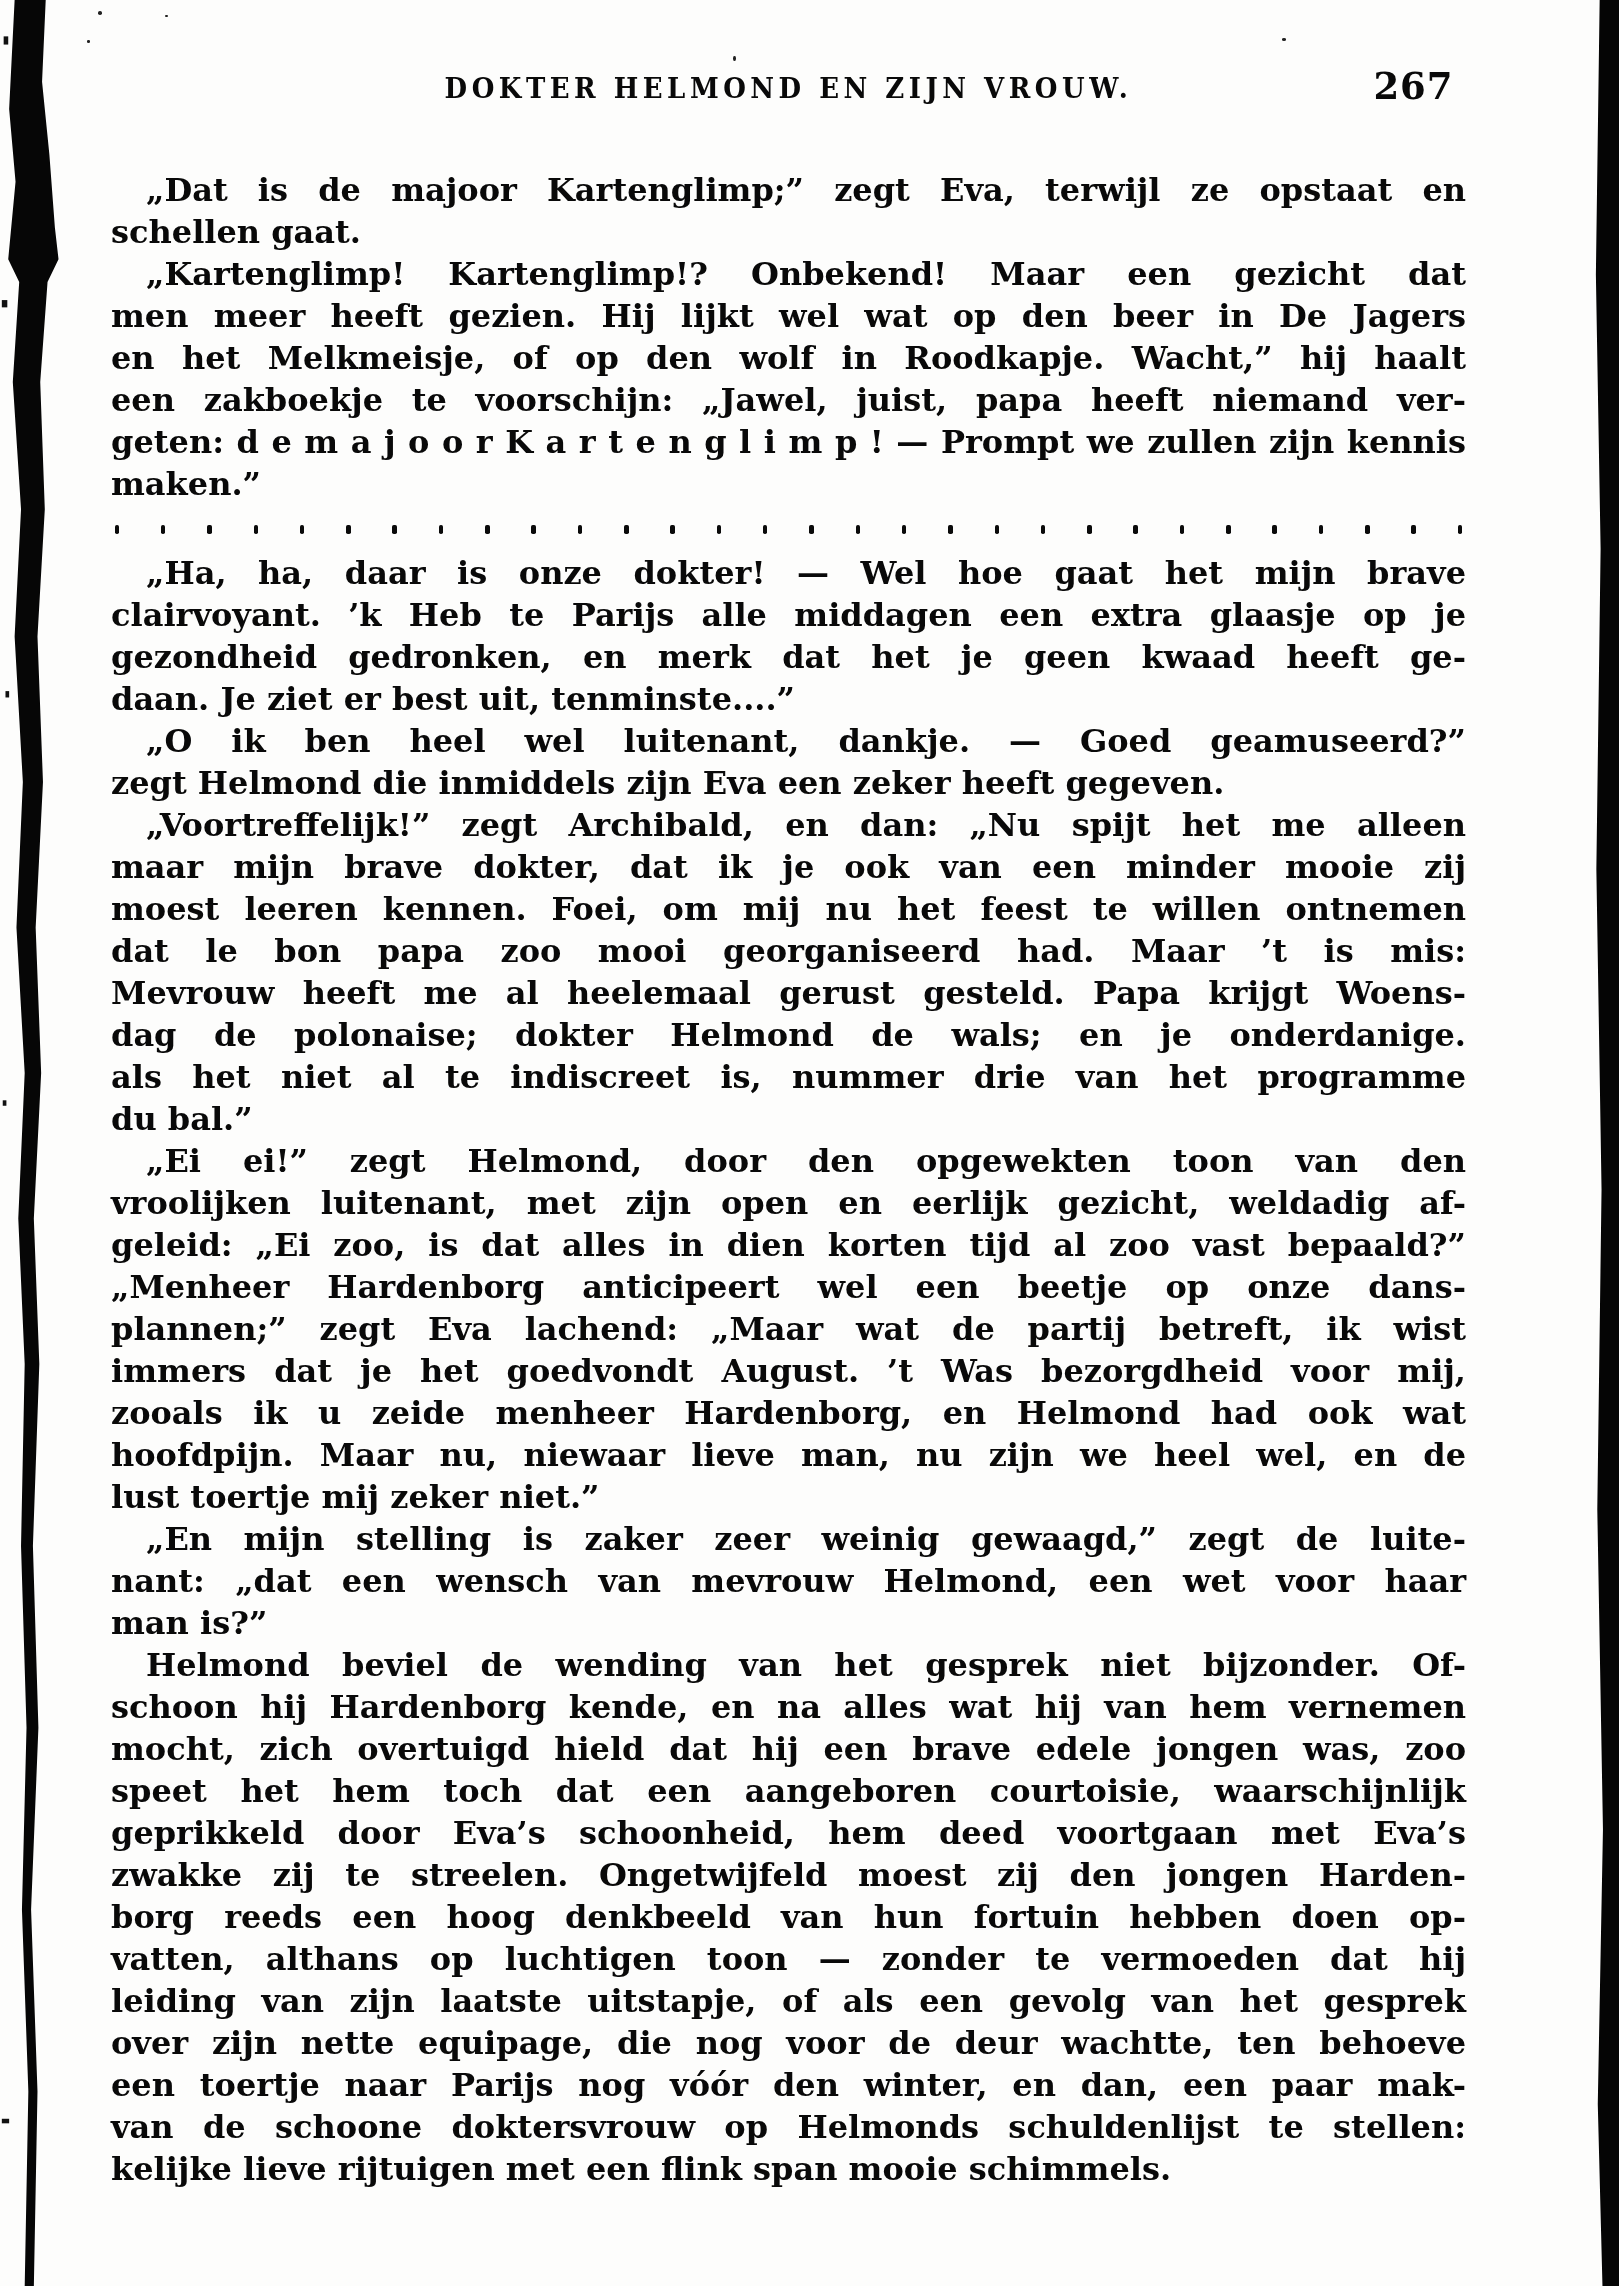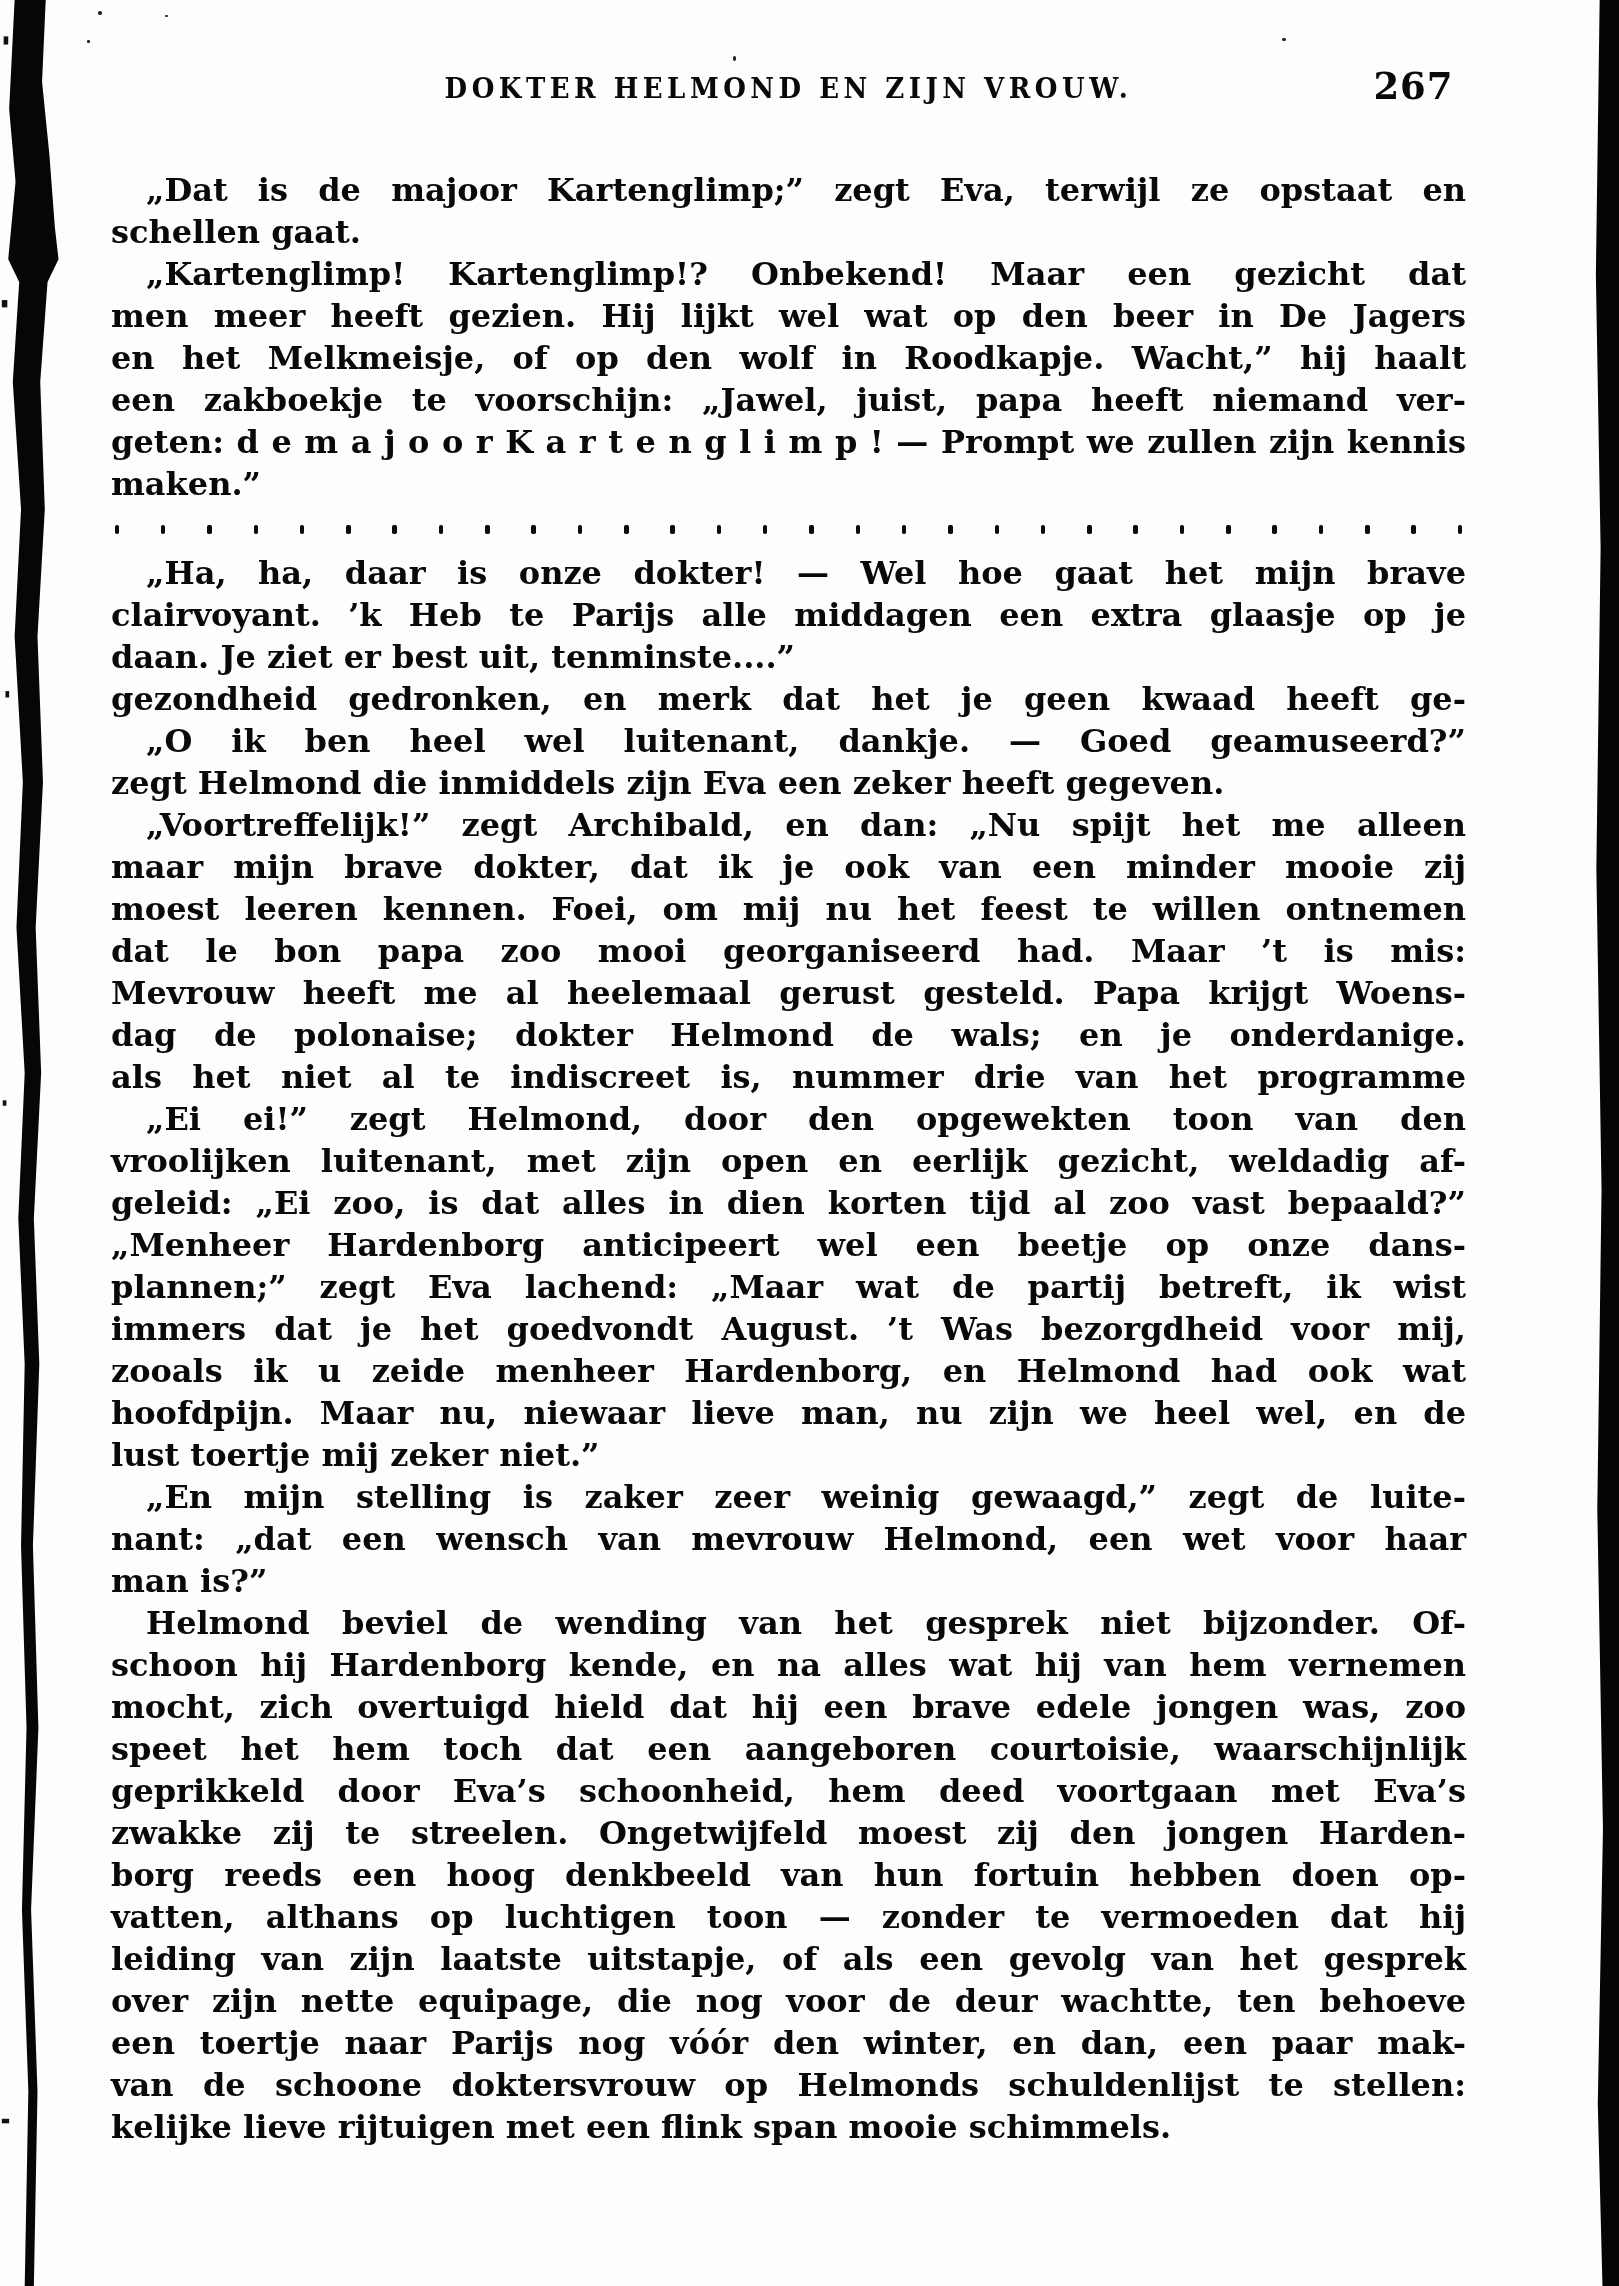--- a/index.html
+++ b/index.html
@@ -128,35 +128,36 @@
         <span class="dot"></span>
         <span class="dot"></span>
         <span class="dot"></span>
         <span class="dot"></span>
         <span class="dot"></span>
         <span class="dot"></span>
       </div>
       <div class="para">
         <div class="line first">„Ha, ha, daar is onze dokter! — Wel hoe gaat het mijn brave</div>
         <div class="line">clairvoyant. ’k Heb te Parijs alle middagen een extra glaasje op je</div>
+        <div class="line">gezondheid gedronken, en merk dat het je geen kwaad heeft ge-</div>
         <div class="line last">daan. Je ziet er best uit, tenminste....”</div>
-        <div class="line">gezondheid gedronken, en merk dat het je geen kwaad heeft ge-</div>
       </div>
       <div class="para">
         <div class="line first">„O ik ben heel wel luitenant, dankje. — Goed geamuseerd?”</div>
         <div class="line last">zegt Helmond die inmiddels zijn Eva een zeker heeft gegeven.</div>
       </div>
       <div class="para">
         <div class="line first">„Voortreffelijk!” zegt Archibald, en dan: „Nu spijt het me alleen</div>
         <div class="line">maar mijn brave dokter, dat ik je ook van een minder mooie zij</div>
         <div class="line">moest leeren kennen. Foei, om mij nu het feest te willen ontnemen</div>
         <div class="line">dat le bon papa zoo mooi georganiseerd had. Maar ’t is mis:</div>
         <div class="line">Mevrouw heeft me al heelemaal gerust gesteld. Papa krijgt Woens-</div>
         <div class="line">dag de polonaise; dokter Helmond de wals; en je onderdanige.</div>
         <div class="line">als het niet al te indiscreet is, nummer drie van het programme</div>
+        <div class="line last">du bal.”</div>
       </div>
       <div class="para">
         <div class="line first">„Ei ei!” zegt Helmond, door den opgewekten toon van den</div>
         <div class="line">vroolijken luitenant, met zijn open en eerlijk gezicht, weldadig af-</div>
         <div class="line">geleid: „Ei zoo, is dat alles in dien korten tijd al zoo vast bepaald?”</div>
         <div class="line">„Menheer Hardenborg anticipeert wel een beetje op onze dans-</div>
         <div class="line">plannen;” zegt Eva lachend: „Maar wat de partij betreft, ik wist</div>
         <div class="line">immers dat je het goedvondt August. ’t Was bezorgdheid voor mij,</div>
         <div class="line">zooals ik u zeide menheer Hardenborg, en Helmond had ook wat</div>
         <div class="line">hoofdpijn. Maar nu, niewaar lieve man, nu zijn we heel wel, en de</div>

